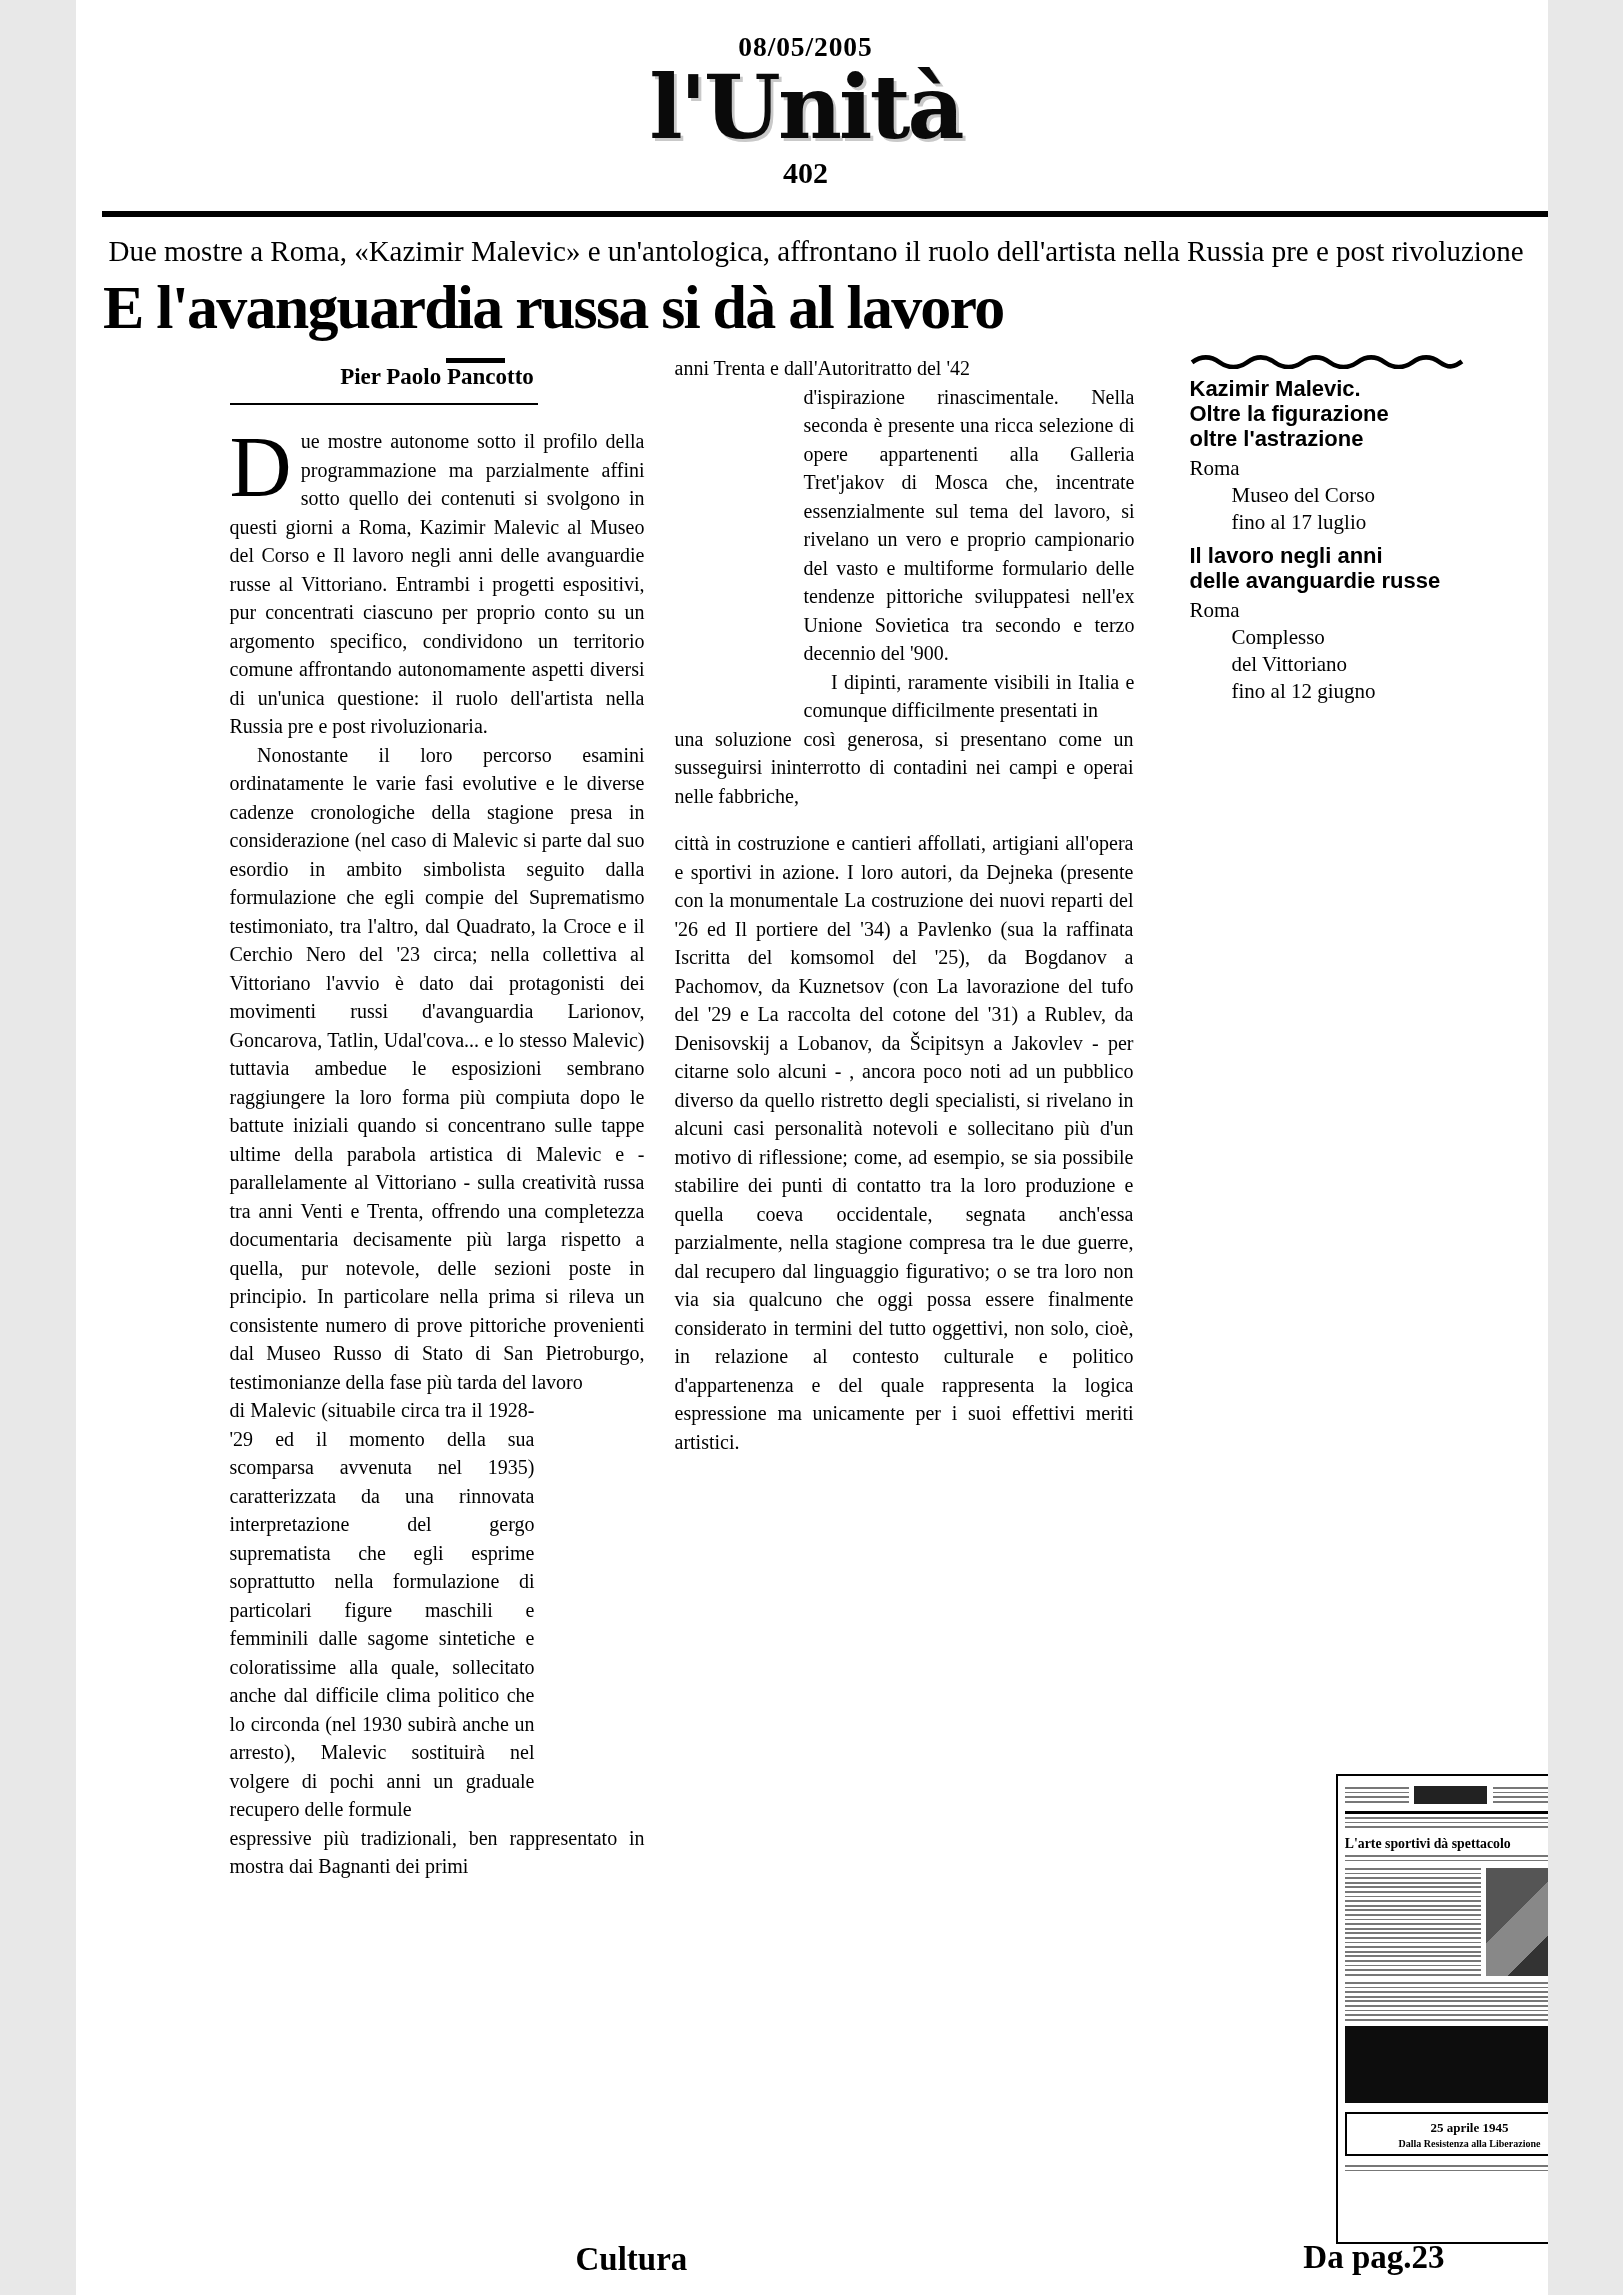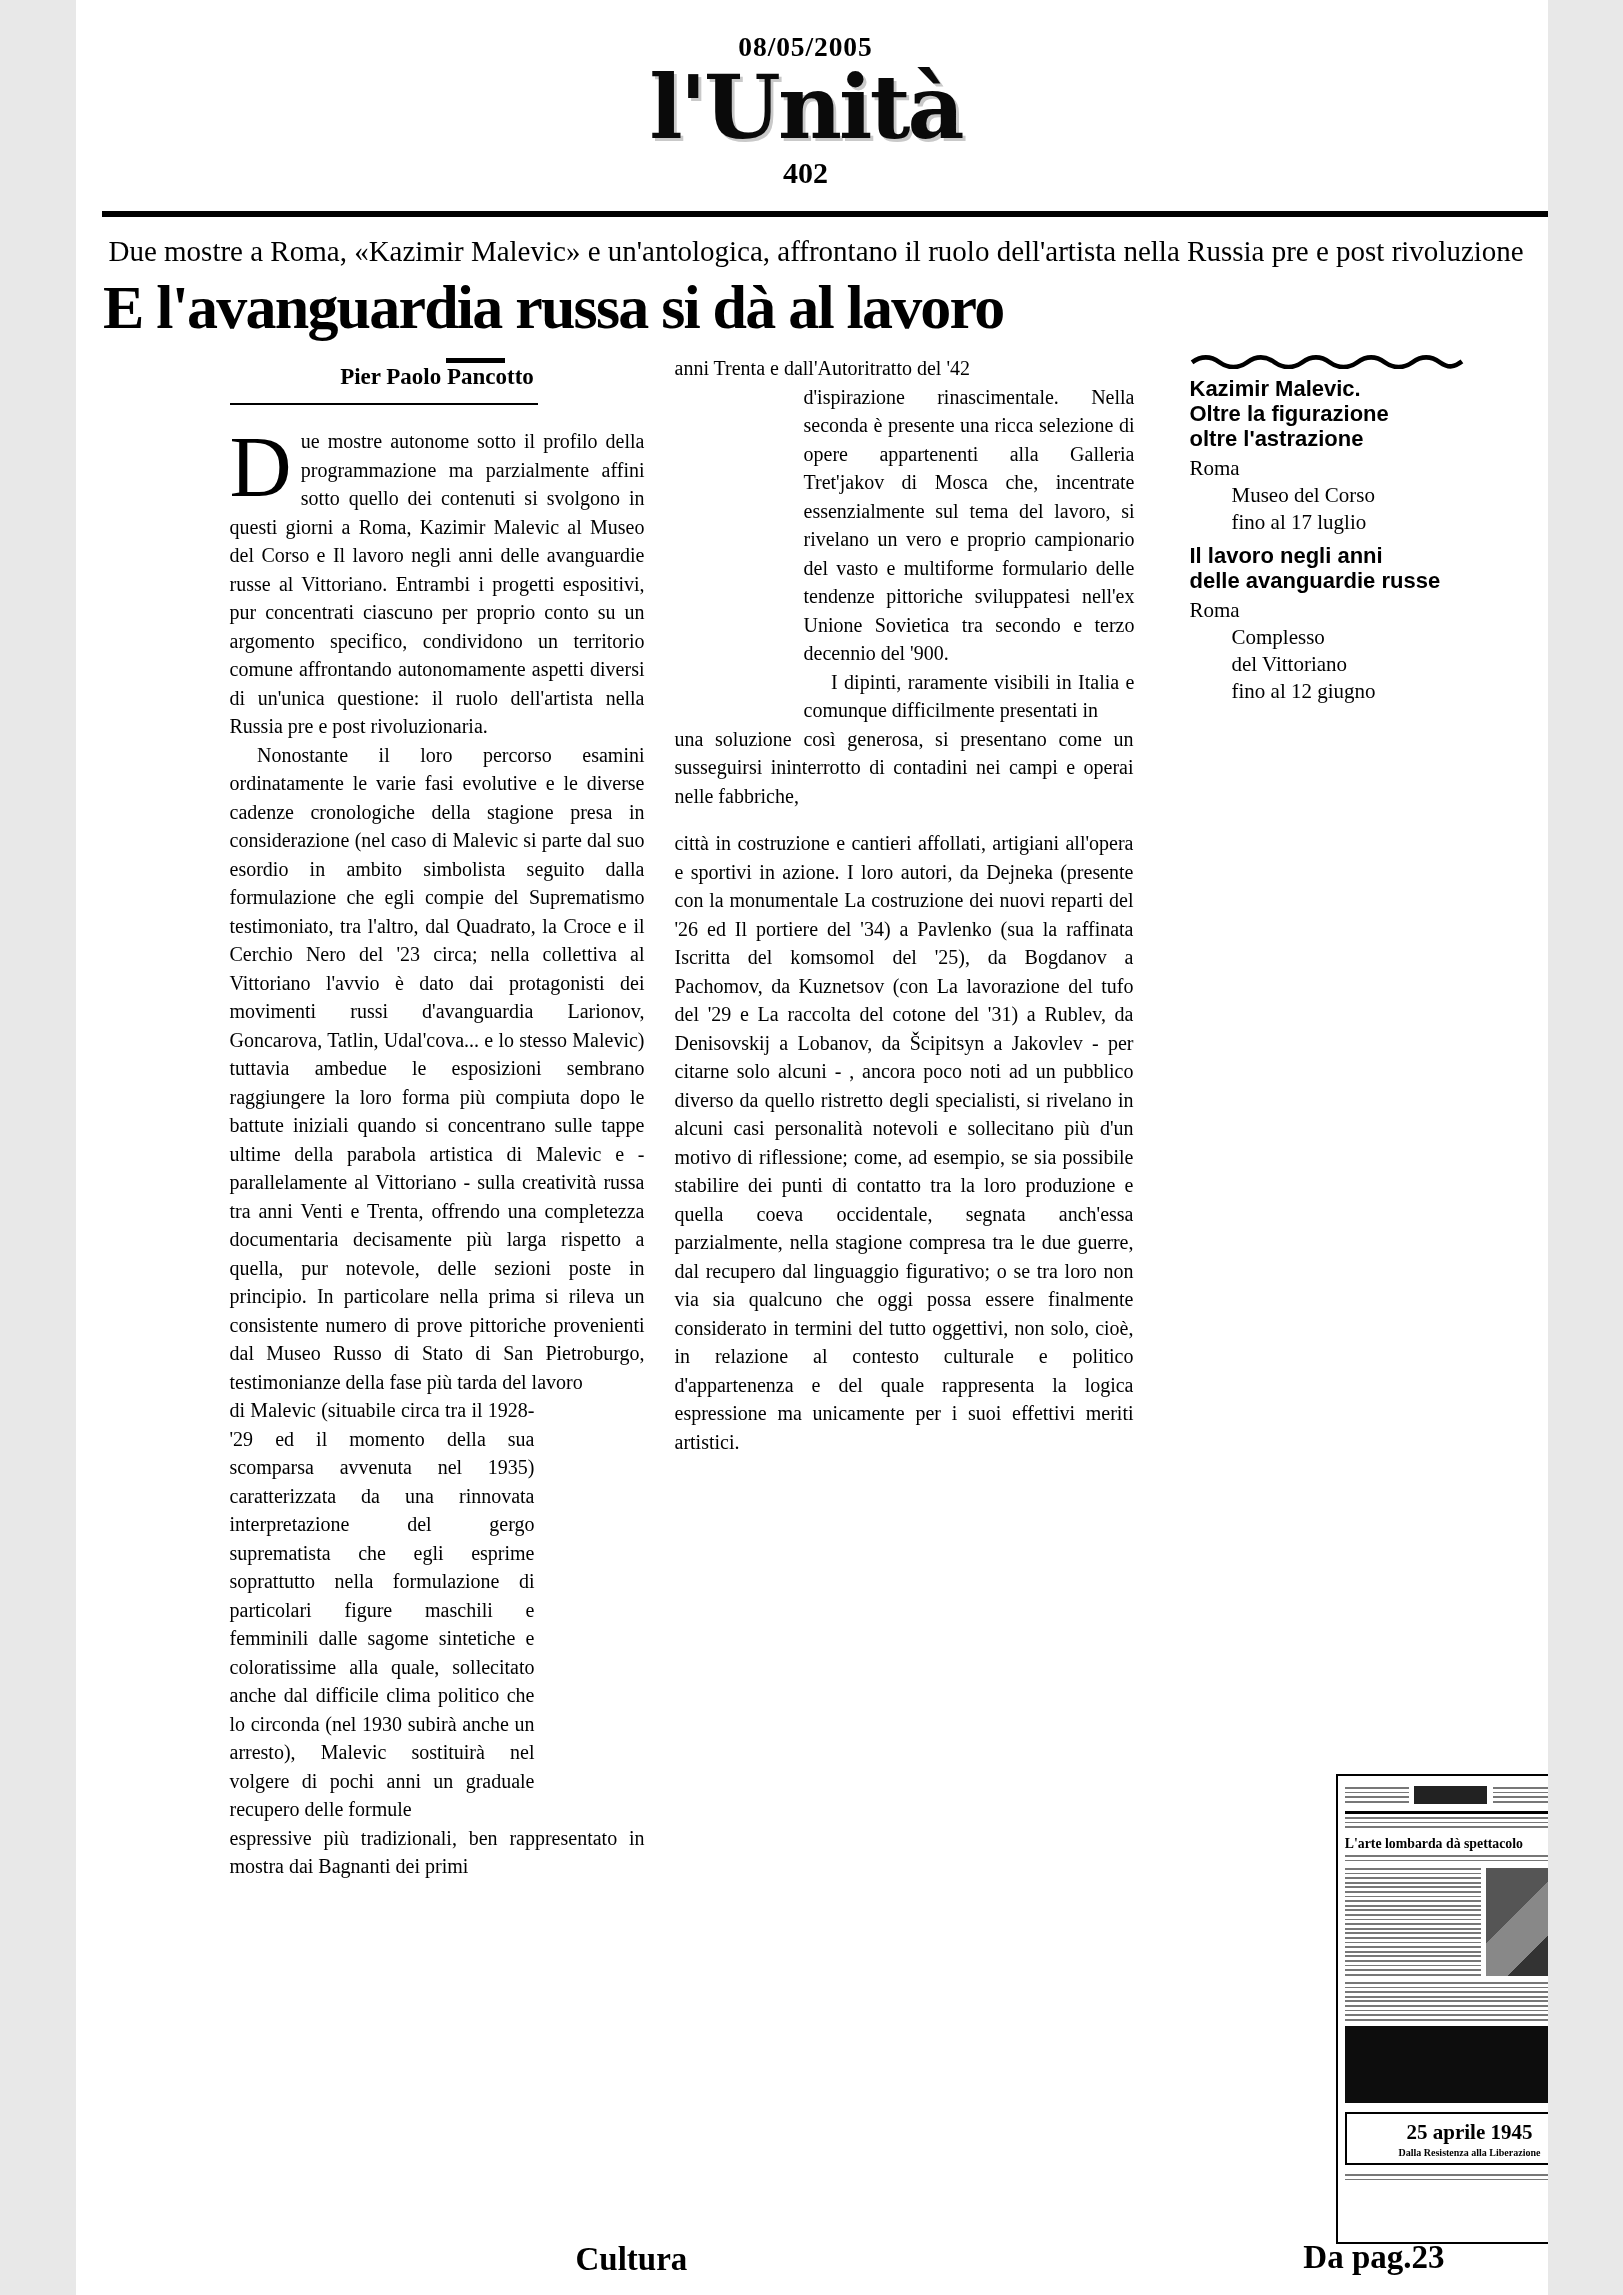--- a/index.html
+++ b/index.html
@@ -70,21 +70,21 @@
   .t-rule { height:2.8px; background:#000; margin:3.7px 0; }
   .t-row1 { height:13px; margin-bottom:5.5px; }
   .t-headline { font-weight:bold; font-size:13.8px; line-height:15.6px; }
   .t-sub { height:7.3px; width:85%; margin:3.7px 0 5.5px; }
   .t-cols { display:flex; gap:5.5px; height:108px; }
   .t-colA { flex:1; }
   .t-imgA { width:108px; background:linear-gradient(135deg,#555 0 35%, #888 35% 60%, #333 60% 100%); }
   .t-row2 { height:39px; margin:5.5px 0; }
   .t-photo { height:77px; background:#0d0d0d; }
   .t-banner { border:2.8px solid #000; margin-top:9.2px; padding:5.5px 3.7px; text-align:center; }
-  .t-banner-title { font-weight:bold; font-size:21px; }
+  .t-banner-title { font-weight:bold; font-size:13px; }
   .t-banner-sub { font-weight:bold; font-size:10px; margin-top:1.8px; }
   .t-footrow { display:flex; align-items:center; gap:5.5px; margin-top:7.3px; }
   .t-foot-l { flex:1; height:9.2px; }
   .t-chip { width:37px; height:13px; background:#000; }
 
   
   .footer-section { position:absolute; top:2241px; left:500px; font-size:33px; font-weight:bold; }
   .footer-pageref { position:absolute; top:2239px; right:103px; font-size:33px; font-weight:bold; }
 </style>
 </head>
@@ -144,21 +144,21 @@
   </aside>
 
   <div class="thumb">
     <div class="t-mastrow">
       <div class="tl t-mast-l"></div>
       <div class="t-mast-title"></div>
       <div class="tl t-mast-r"></div>
     </div>
     <div class="t-rule"></div>
     <div class="tl t-row1"></div>
-    <div class="t-headline">L'arte lombarda dà spettacolo</div>
+    <div class="t-headline">L'arte sportivi dà spettacolo</div>
     <div class="tl t-sub"></div>
     <div class="t-cols">
       <div class="tl t-colA"></div>
       <div class="t-imgA"></div>
     </div>
     <div class="tl t-row2"></div>
     <div class="t-photo"></div>
     <div class="t-banner">
       <div class="t-banner-title">25 aprile 1945</div>
       <div class="t-banner-sub">Dalla Resistenza alla Liberazione</div>

